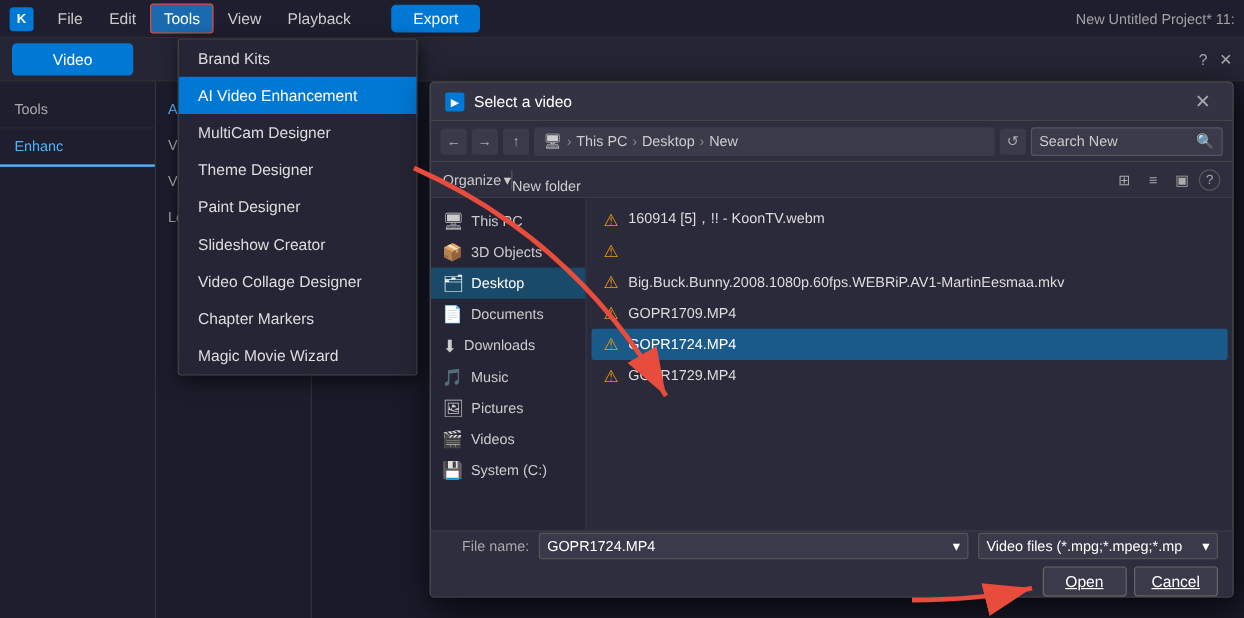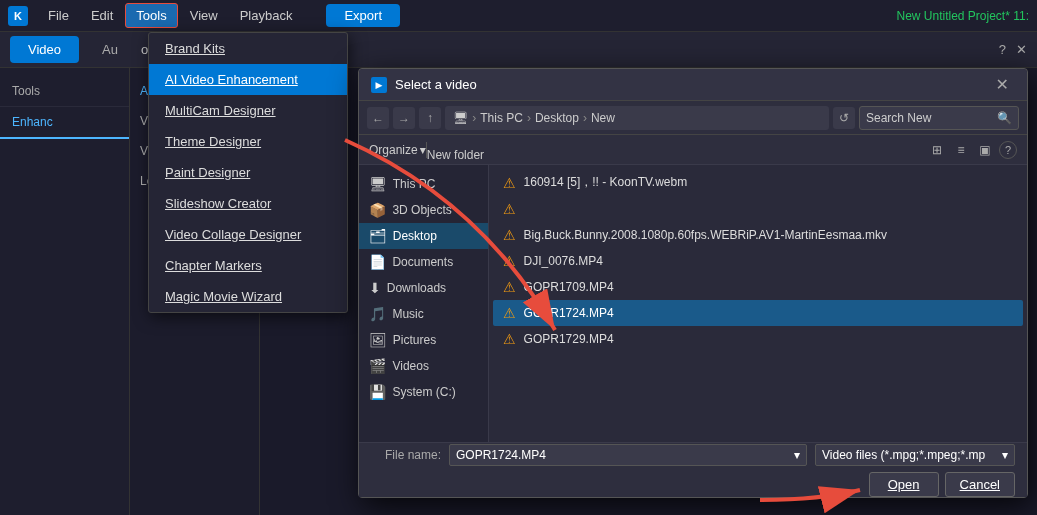--- a/index.html
+++ b/index.html
@@ -48,35 +48,35 @@
       color: #ccc;
     }
     .menu-item.active {
       background: #1a6ab0;
       color: white;
       border: 1px solid #e74c3c;
     }
     .titlebar-right {
       margin-left: auto;
       font-size: 12px;
-      color: #22c55e;
+      color: #a3a3a3;
     }
 
     
     .main-tabs {
       height: 36px;
       background: #252535;
       display: flex;
       align-items: center;
       border-bottom: 1px solid #333;
       padding: 0 10px;
       gap: 5px;
     }
     .tab-btn {
-      padding: 6px 18px;
+      padding: 6px 34px;
       border-radius: 4px;
       cursor: pointer;
       font-size: 13px;
     }
     .tab-btn.active {
       background: #0078d4;
       color: white;
     }
     .tab-btn:not(.active) {
       color: #aaa;
@@ -146,21 +146,20 @@
       border: 1px solid #444;
       border-radius: 3px;
       z-index: 100;
       box-shadow: 2px 4px 16px rgba(0,0,0,0.6);
     }
     .dropdown-item {
       padding: 8px 16px;
       cursor: pointer;
       font-size: 13px;
       color: #ddd;
-      text-decoration: underline;
     }
     .dropdown-item.highlighted {
       background: #0078d4;
       color: white;
     }
 
     
     .dialog-overlay {
       position: absolute;
       top: 68px;
@@ -594,24 +593,20 @@
       </div>
       <div class="file-item">
         <span class="file-warning-icon">⚠</span>
       </div>
       <div class="file-item">
         <span class="file-warning-icon">⚠</span>
         <span>Big.Buck.Bunny.2008.1080p.60fps.WEBRiP.AV1-MartinEesmaa.mkv</span>
       </div>
       <div class="file-item">
         <span class="file-warning-icon">⚠</span>
-        <span>DJI_0076.MP4</span>
-      </div>
-      <div class="file-item">
-        <span class="file-warning-icon">⚠</span>
         <span>GOPR1709.MP4</span>
       </div>
       <div class="file-item selected">
         <span class="file-warning-icon">⚠</span>
         <span>GOPR1724.MP4</span>
       </div>
       <div class="file-item">
         <span class="file-warning-icon">⚠</span>
         <span>GOPR1729.MP4</span>
       </div>

